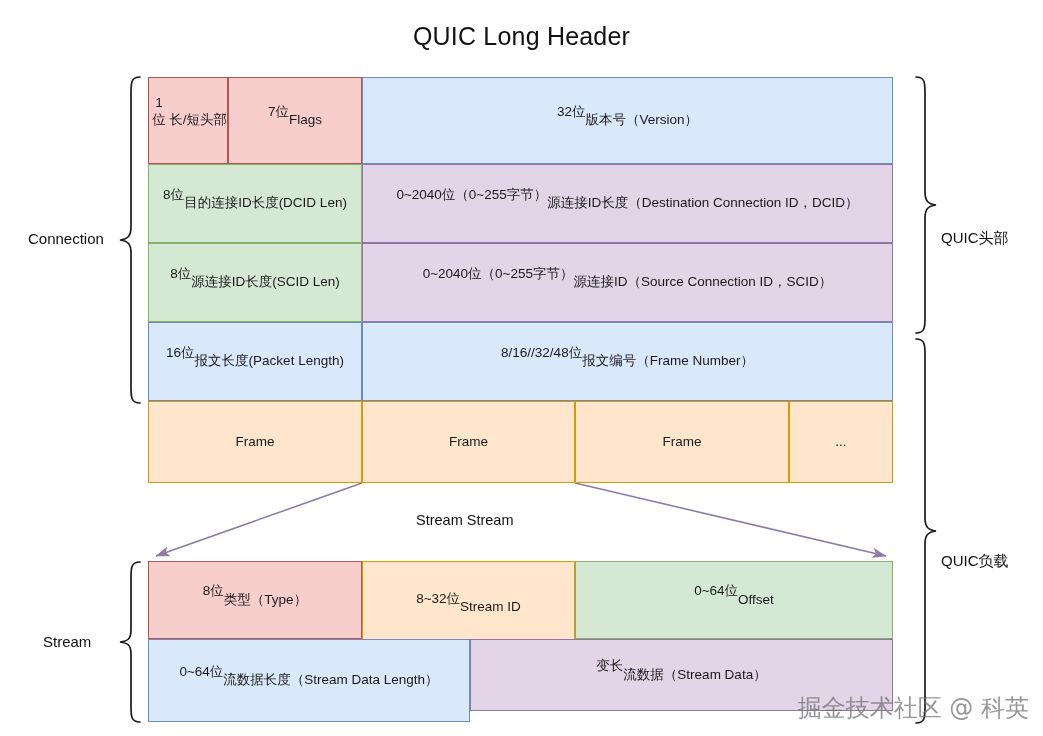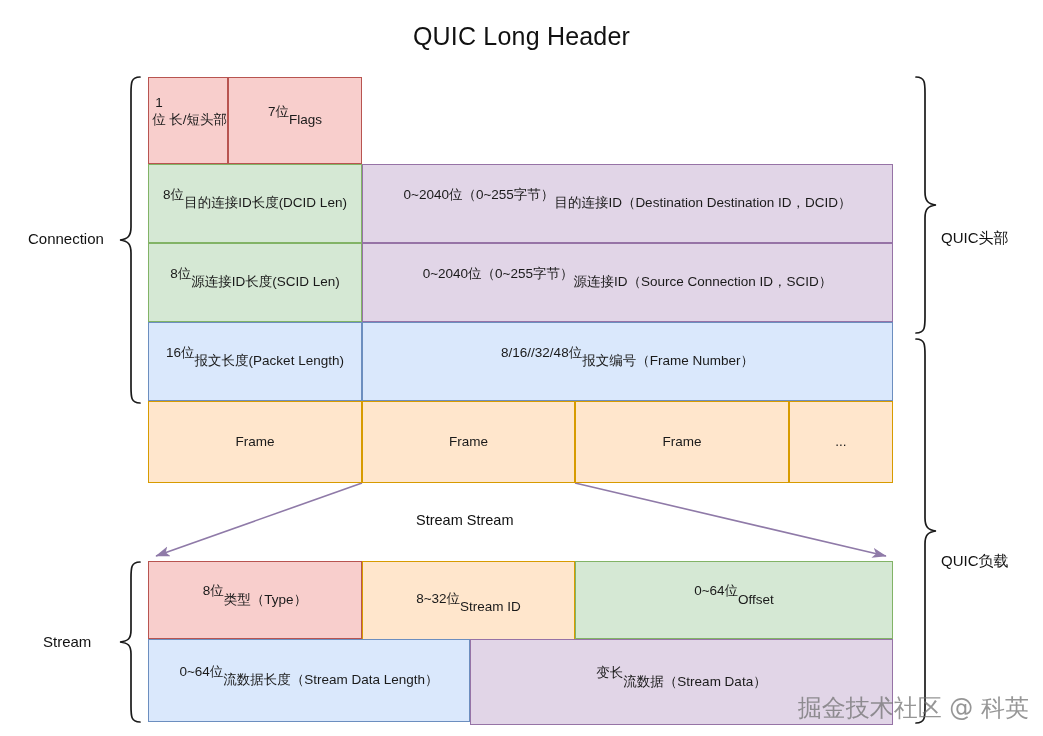--- a/index.html
+++ b/index.html
@@ -116,28 +116,32 @@
   </svg>
 
   <div class="cell c-red" style="left:148px; top:77px; width:80px; height:87px;">
     <span class="bits">1位</span>
     <span class="lbl">长/短头部</span>
   </div>
   <div class="cell c-red" style="left:228px; top:77px; width:134px; height:87px;">
     <span class="bits">7位</span>
     <span class="lbl">Flags</span>
   </div>
+  <div class="cell c-blue" style="left:362px; top:77px; width:531px; height:87px;">
+    <span class="bits">32位</span>
+    <span class="lbl">版本号（Version）</span>
+  </div>
 
   <div class="cell c-green" style="left:148px; top:164px; width:214px; height:79px;">
     <span class="bits">8位</span>
     <span class="lbl">目的连接ID长度(DCID Len)</span>
   </div>
   <div class="cell c-purple" style="left:362px; top:164px; width:531px; height:79px;">
     <span class="bits">0~2040位（0~255字节）</span>
-    <span class="lbl">目的连接ID（Destination Destination ID，DCID）</span>
+    <span class="lbl">源连接ID长度（Destination Connection ID，DCID）</span>
   </div>
 
   <div class="cell c-green" style="left:148px; top:243px; width:214px; height:79px;">
     <span class="bits">8位</span>
     <span class="lbl">源连接ID长度(SCID Len)</span>
   </div>
   <div class="cell c-purple" style="left:362px; top:243px; width:531px; height:79px;">
     <span class="bits">0~2040位（0~255字节）</span>
     <span class="lbl">源连接ID（Source Connection ID，SCID）</span>
   </div>
@@ -180,21 +184,21 @@
   </div>
   <div class="cell c-green" style="left:575px; top:561px; width:318px; height:78px;">
     <span class="bits">0~64位</span>
     <span class="lbl">Offset</span>
   </div>
 
   <div class="cell c-blue" style="left:148px; top:639px; width:322px; height:83px;">
     <span class="bits">0~64位</span>
     <span class="lbl">流数据长度（Stream Data Length）</span>
   </div>
-  <div class="cell c-purple" style="left:470px; top:639px; width:423px; height:86px;">
+  <div class="cell c-purple" style="left:470px; top:639px; width:423px; height:72px;">
     <span class="bits">变长</span>
     <span class="lbl">流数据（Stream Data）</span>
   </div>
 
   <div class="brace" style="left:118px; top:75px;">
     <svg width="24" height="330" viewBox="0 0 24 330">
       <path d="M22 2 C13 2, 13 8, 13 18 L13 152 C13 161, 10 164, 2 165 C10 166, 13 169, 13 178 L13 312 C13 322, 13 328, 22 328" fill="none" stroke="#1a1a1a" stroke-width="1.7" stroke-linecap="round"></path>
     </svg>
   </div>
   <div class="brace-label" style="left:28px; top:230px;">Connection</div>

